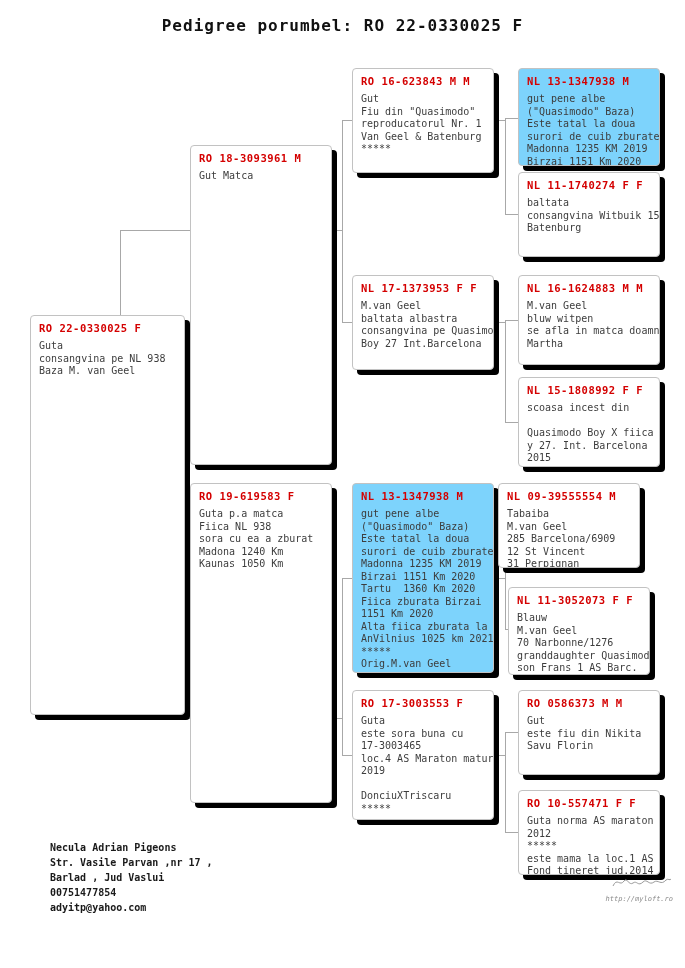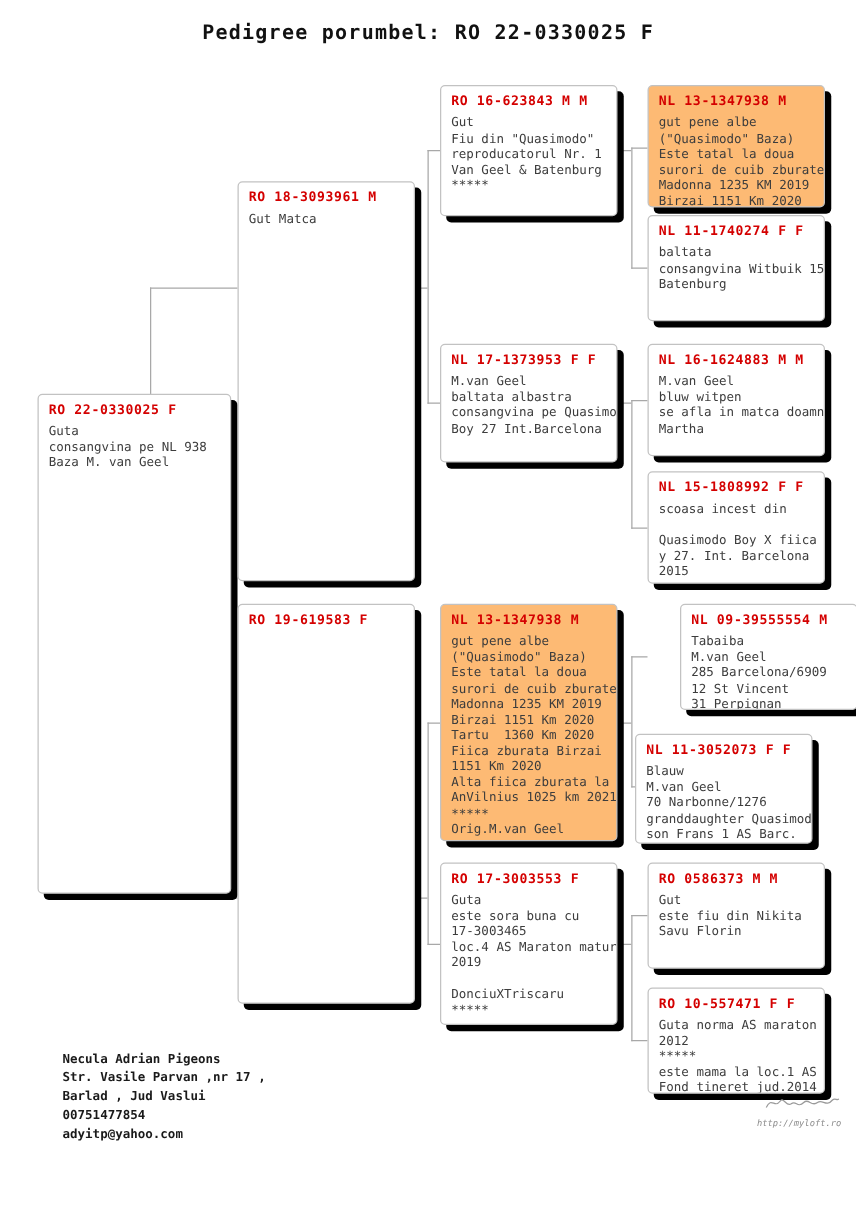--- a/index.html
+++ b/index.html
@@ -21,21 +21,21 @@
   .box{
     position:absolute;z-index:2;
     background:#ffffff;
     border:1px solid #c2c2c2;
     border-radius:4px;
     box-shadow:5px 5px 0 #000000;
     padding:6px 8px;
     box-sizing:border-box;
     overflow:hidden;
   }
-  .box.green{background:#fdba74;}
+  .box.green{background:#7dd3fc;}
   .btitle{
     color:#d40000;font-weight:bold;font-size:10.5px;
     margin-bottom:6px;white-space:pre;letter-spacing:0.5px;
   }
   .blines .ln{
     font-size:10px;line-height:12.5px;color:#3d3d3d;white-space:pre;
   }
   .contact{position:absolute;left:28px;top:840px;z-index:3;}
   .contact .ln{
     font-size:10px;font-weight:bold;color:#1a1a1a;
@@ -97,20 +97,27 @@
   </div>
 
   <div class="box" style="left:190px;top:145px;width:142px;height:320px;">
     <div class="btitle">RO 18-3093961 M</div>
     <div class="blines">
         <div class="ln">Gut Matca</div>
       </div>
   </div>
   <div class="box" style="left:190px;top:483px;width:142px;height:320px;">
     <div class="btitle">RO 19-619583 F</div>
+    <div class="blines">
+        <div class="ln">Guta p.a matca</div>
+        <div class="ln">Fiica NL 938</div>
+        <div class="ln">sora cu ea a zburat</div>
+        <div class="ln">Madona 1240 Km</div>
+        <div class="ln">Kaunas 1050 Km</div>
+      </div>
   </div>
 
   <div class="box" style="left:352px;top:68px;width:142px;height:105px;">
     <div class="btitle">RO 16-623843 M M</div>
     <div class="blines">
         <div class="ln">Gut</div>
         <div class="ln">Fiu din "Quasimodo"</div>
         <div class="ln">reproducatorul Nr. 1</div>
         <div class="ln">Van Geel &amp; Batenburg</div>
         <div class="ln">*****</div>
@@ -188,21 +195,21 @@
   <div class="box" style="left:518px;top:377px;width:142px;height:90px;">
     <div class="btitle">NL 15-1808992 F F</div>
     <div class="blines">
         <div class="ln">scoasa incest din</div>
         <div class="ln">&nbsp;</div>
         <div class="ln">Quasimodo Boy X fiica Bo</div>
         <div class="ln">y 27. Int. Barcelona</div>
         <div class="ln">2015</div>
       </div>
   </div>
-  <div class="box" style="left:544px;top:483px;width:142px;height:85px;">
+  <div class="box" style="left:498px;top:483px;width:142px;height:85px;">
     <div class="btitle">NL 09-39555554 M</div>
     <div class="blines">
         <div class="ln">Tabaiba</div>
         <div class="ln">M.van Geel</div>
         <div class="ln">285 Barcelona/6909</div>
         <div class="ln">12 St Vincent</div>
         <div class="ln">31 Perpignan</div>
       </div>
   </div>
   <div class="box" style="left:508px;top:587px;width:142px;height:88px;">

